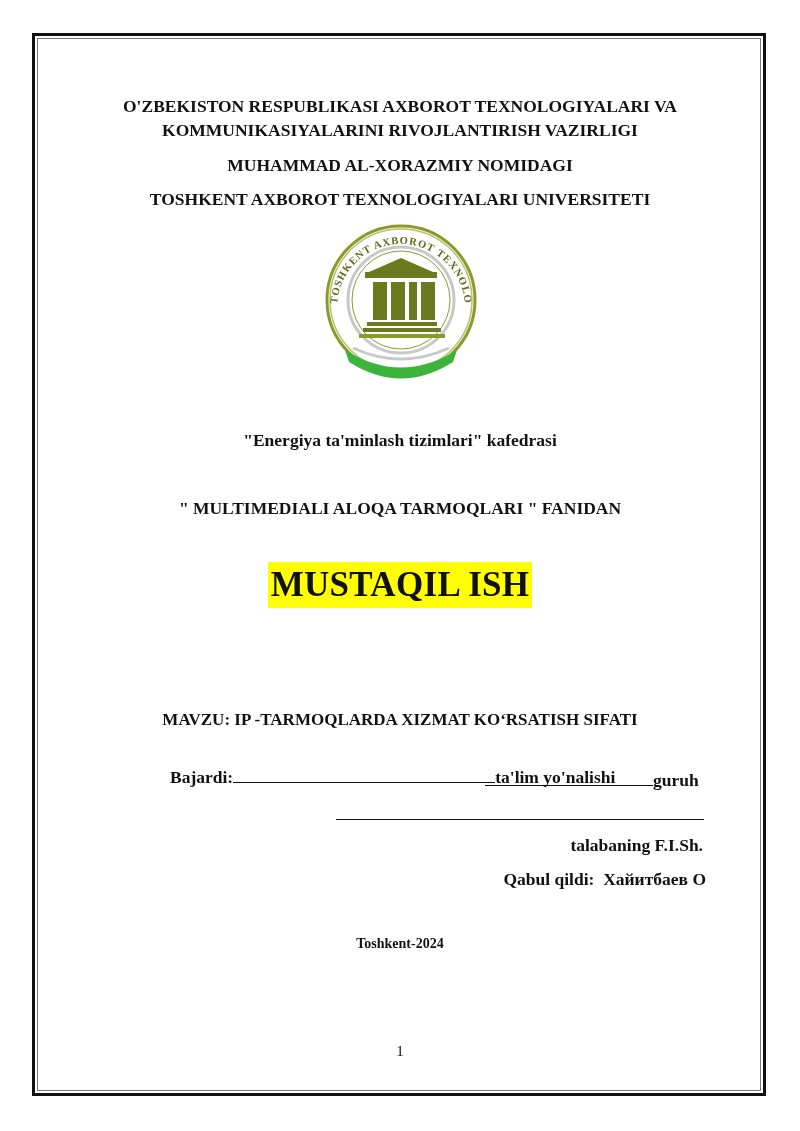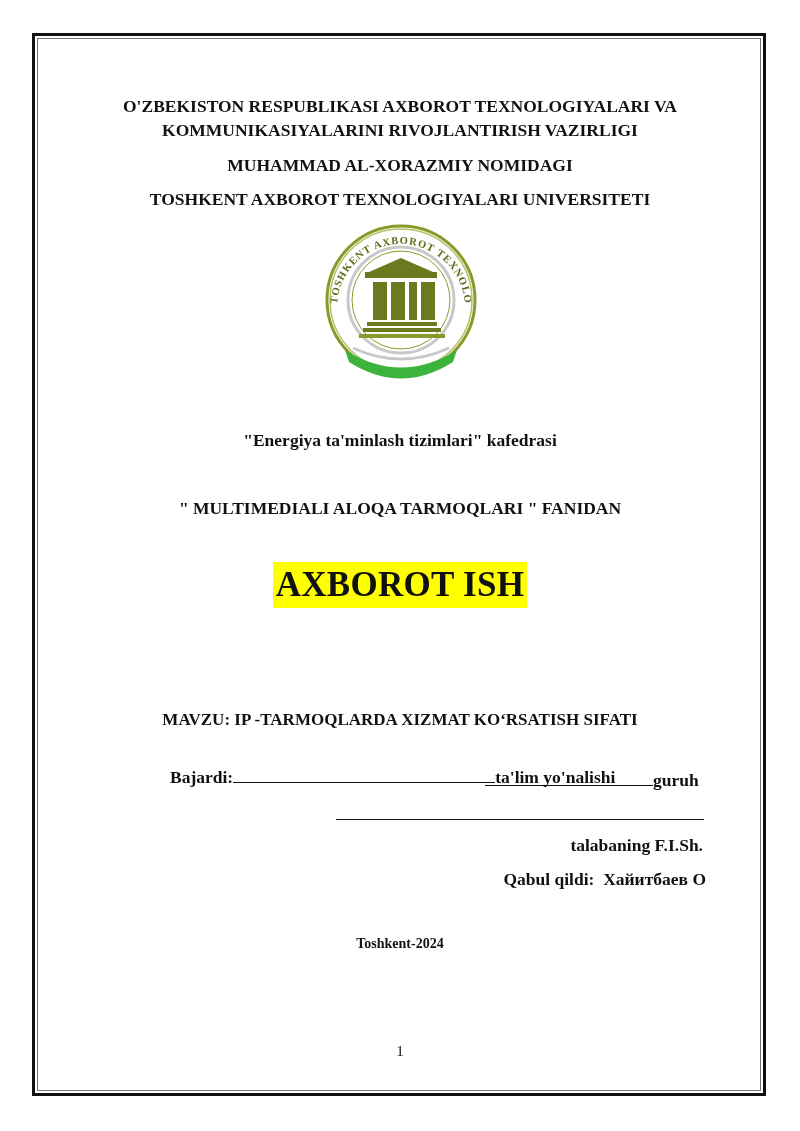--- a/index.html
+++ b/index.html
@@ -52,21 +52,21 @@
 
     <path d="M 32 130 Q 88 165 144 130 L 140 142 Q 88 175 36 142 Z" fill="#3cb43c"></path>
     <path d="M 40 128 Q 88 150 136 128" fill="none" stroke="#c8c8c8" stroke-width="3"></path>
   </svg>
 </div>
 
 <div class="line" style="top:430px; font-size:17.5px;">"Energiya ta'minlash tizimlari" kafedrasi</div>
 <div class="line" style="top:498px; font-size:17.5px;">" MULTIMEDIALI ALOQA TARMOQLARI "  FANIDAN</div>
 
 <div class="title-wrap">
-  <span class="title">AXBOROT  ISH</span>
+  <span class="title">MUSTAQIL  ISH</span>
 </div>
 
 <div class="line" style="top:710px; font-size:17px;">MAVZU:  IP -TARMOQLARDA XIZMAT KO‘RSATISH SIFATI</div>
 
 <div class="abs" style="left:170px; top:764px;">
   <span>Bajardi:</span><span class="blank" style="width:262px;"></span><span>ta'lim yo'nalishi</span>
 </div>
 
 <div class="abs" style="left:485px; top:767px;">
   <span class="blank" style="width:168px;"></span><span>guruh</span>

